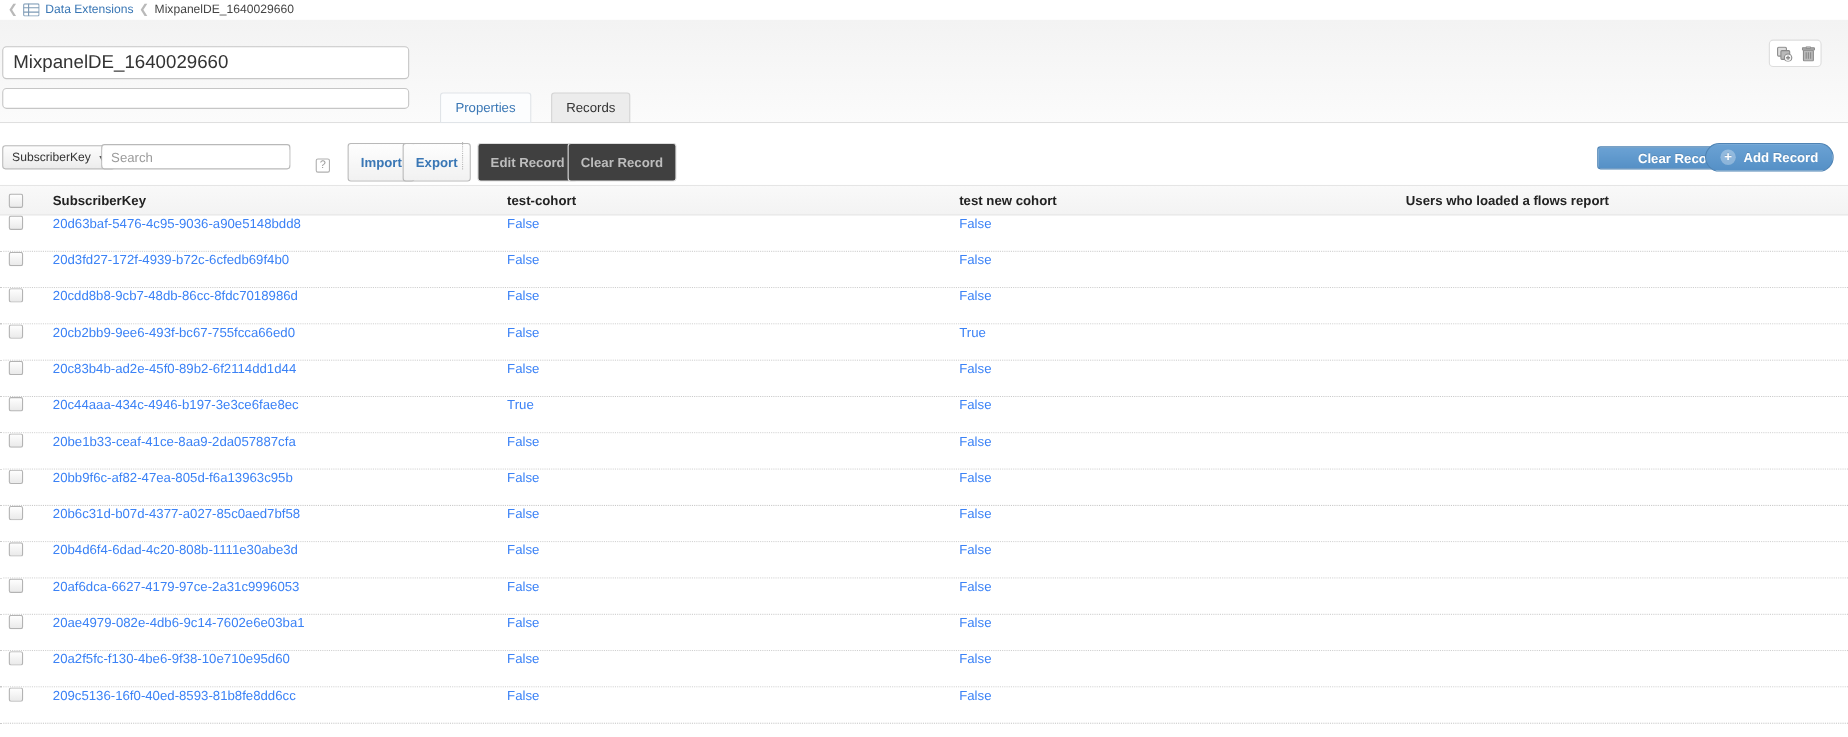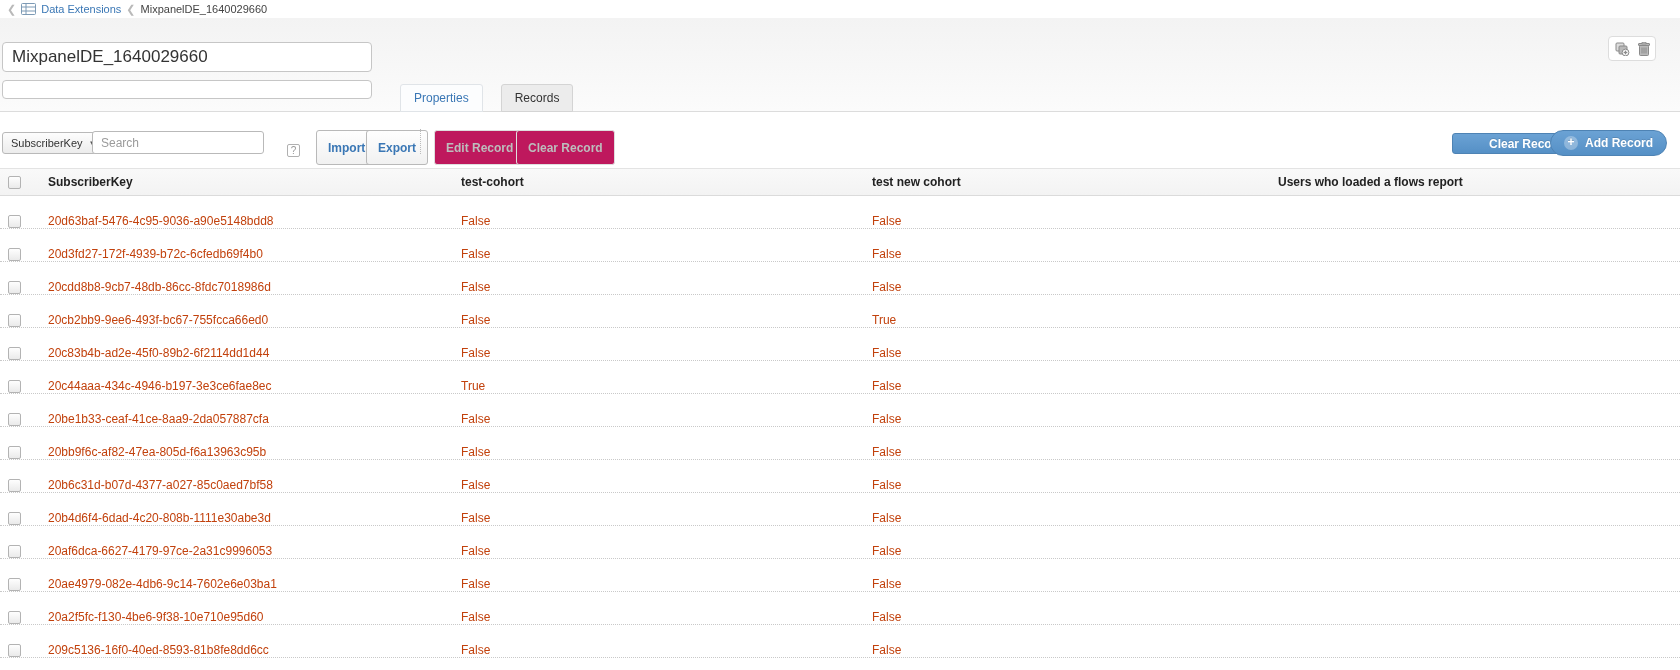--- a/index.html
+++ b/index.html
@@ -94,21 +94,21 @@
   .btn {
     position:absolute; top:18px; height:35px; border-radius:3px;
     font-size:12px; font-weight:bold; padding:0 11px; cursor:pointer;
     display:flex; align-items:center; font-family:"Liberation Sans", sans-serif;
   }
   .btn-light {
     background:linear-gradient(#fefefe,#f1f1f1);
     border:1px solid #b9b9b9; color:#3a77b5;
   }
   .btn-disabled {
-    background:#be185d; border:1px solid #dedede; color:#bdbdbd;
+    background:#404040; border:1px solid #dedede; color:#bdbdbd;
     cursor:default;
   }
   .btn-import { left:316px; }
   .btn-export { left:366px; }
   .toolbar-divider {
     position:absolute; left:420px; top:17px; height:25px; width:0;
     border-left:1px dotted #bbb;
   }
   .btn-edit-record { left:434px; }
   .btn-clear-record { left:516px; }
@@ -131,22 +131,22 @@
 
   
   .records-table { width:1680px; }
   .thead {
     display:flex; align-items:center; height:28px;
     background:linear-gradient(#f9f9f9,#f3f3f3);
     border-top:1px solid #e3e3e3; border-bottom:1px solid #dbdbdb;
     font-weight:bold; font-size:12px; color:#222;
   }
   .trow {
-    display:flex; align-items:flex-end; height:33px;
-    border-bottom:1px dotted #c9c9c9; font-size:12px; color:#c2410c;
+    display:flex; align-items:flex-start; height:33px;
+    border-bottom:1px dotted #c9c9c9; font-size:12px; color:#3b82f6;
     background:#fff; cursor:pointer;
   }
   .tcell { overflow:hidden; white-space:nowrap; }
   .col-check { width:48px; display:flex; align-items:center; padding-left:8px; }
   .col-key  { width:413px; }
   .col-c1   { width:411px; }
   .col-c2   { width:406px; }
   .col-c3   { flex:1; }
   .checkbox {
     width:13px; height:13px; border:1px solid #b3b3b3; border-radius:2px;

